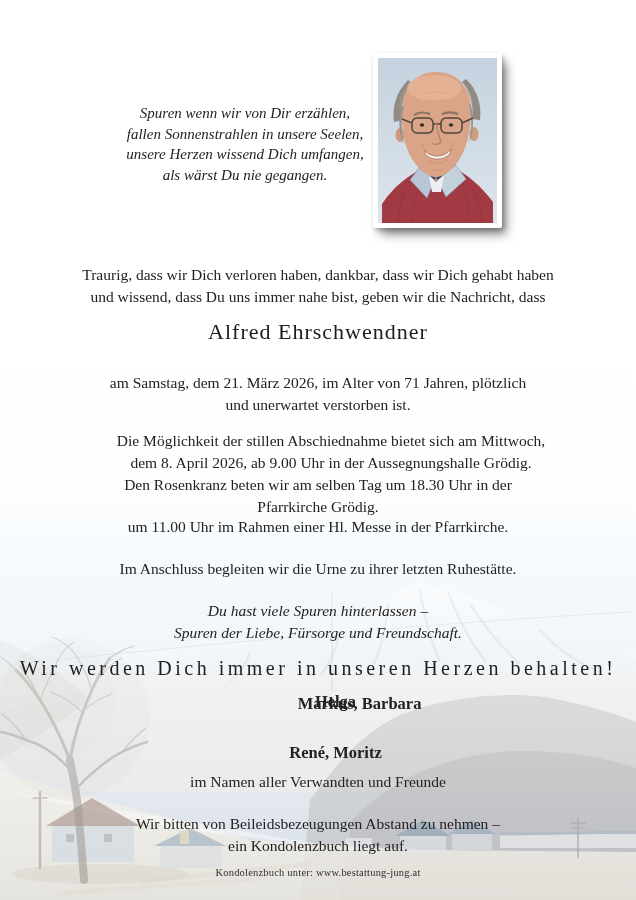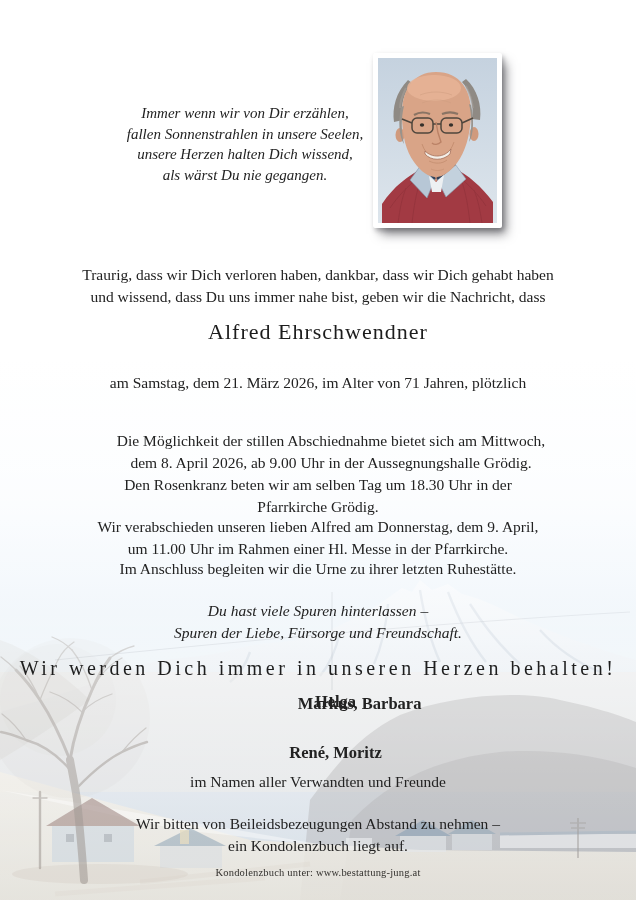--- a/index.html
+++ b/index.html
@@ -133,23 +133,23 @@
         <path d="M 72 650 C 66 644 60 640 52 637"></path>
       </g>
       <line x1="40" y1="868" x2="40" y2="792" stroke-width="2.4"></line>
       <line x1="33" y1="798" x2="47" y2="798" stroke-width="1.4"></line>
     </g>
 
     <rect x="0" y="0" width="636" height="900" fill="url(#wash)"></rect>
   </svg>
 
   <div class="txt poem poem1">
-    <div>Immer wenn wir von Dir erzählen,</div>
+    <div>Spuren wenn wir von Dir erzählen,</div>
     <div>fallen Sonnenstrahlen in unsere Seelen,</div>
-    <div>unsere Herzen halten Dich wissend,</div>
+    <div>unsere Herzen wissend Dich umfangen,</div>
     <div>als wärst Du nie gegangen.</div>
   </div>
 
   <div class="photo-frame">
     <svg width="119" height="165" viewBox="0 0 119 165">
       <defs>
         <linearGradient id="pbg" x1="0" y1="0" x2="0" y2="1">
           <stop offset="0" stop-color="#c5d2df"></stop>
             <stop offset="1" stop-color="#dde5ec"></stop>
         </linearGradient>
@@ -213,32 +213,32 @@
 
   <div class="txt intro">
     <div>Traurig, dass wir Dich verloren haben, dankbar, dass wir Dich gehabt haben</div>
     <div>und wissend, dass Du uns immer nahe bist, geben wir die Nachricht, dass</div>
   </div>
 
   <div class="txt name">Alfred Ehrschwendner</div>
 
   <div class="txt death">
     <div>am Samstag, dem 21. März 2026, im Alter von 71 Jahren, plötzlich</div>
+    <div>und unerwartet verstorben ist.</div>
   </div>
 
   <div class="txt svc0">
     <div>Die Möglichkeit der stillen Abschiednahme bietet sich am Mittwoch,</div>
     <div>dem 8. April 2026, ab 9.00 Uhr in der Aussegnungshalle Grödig.</div>
   </div>
   <div class="txt svc1">
     <div>Den Rosenkranz beten wir am selben Tag um 18.30 Uhr in der</div>
     <div>Pfarrkirche Grödig.</div>
   </div>
   <div class="txt svc2">
-    <div>Wir verabschieden unseren lieben Alfred am Donnerstag, dem 9. April,</div>
     <div>um 11.00 Uhr im Rahmen einer Hl. Messe in der Pfarrkirche.</div>
   </div>
   <div class="txt svc3">
     <div>Im Anschluss begleiten wir die Urne zu ihrer letzten Ruhestätte.</div>
   </div>
 
   <div class="txt poem poem2">
     <div>Du hast viele Spuren hinterlassen –</div>
     <div>Spuren der Liebe, Fürsorge und Freundschaft.</div>
   </div>

